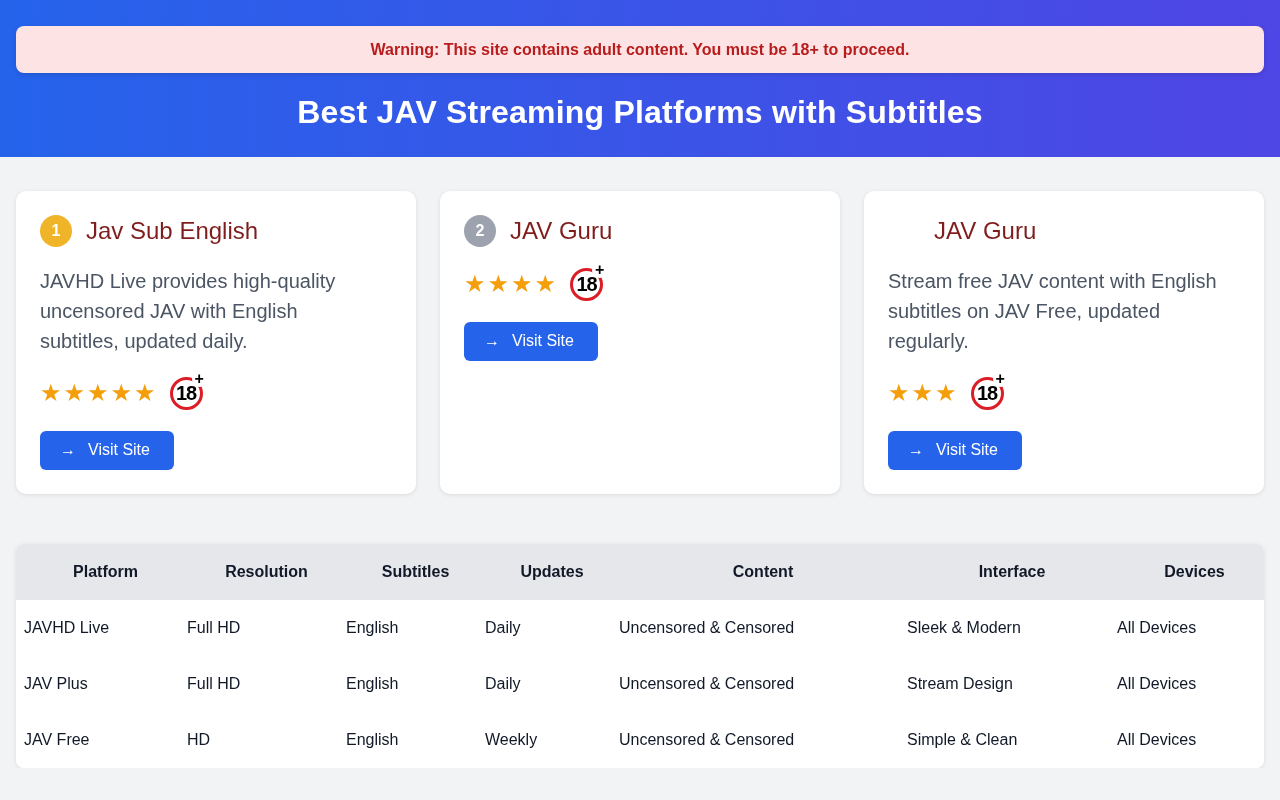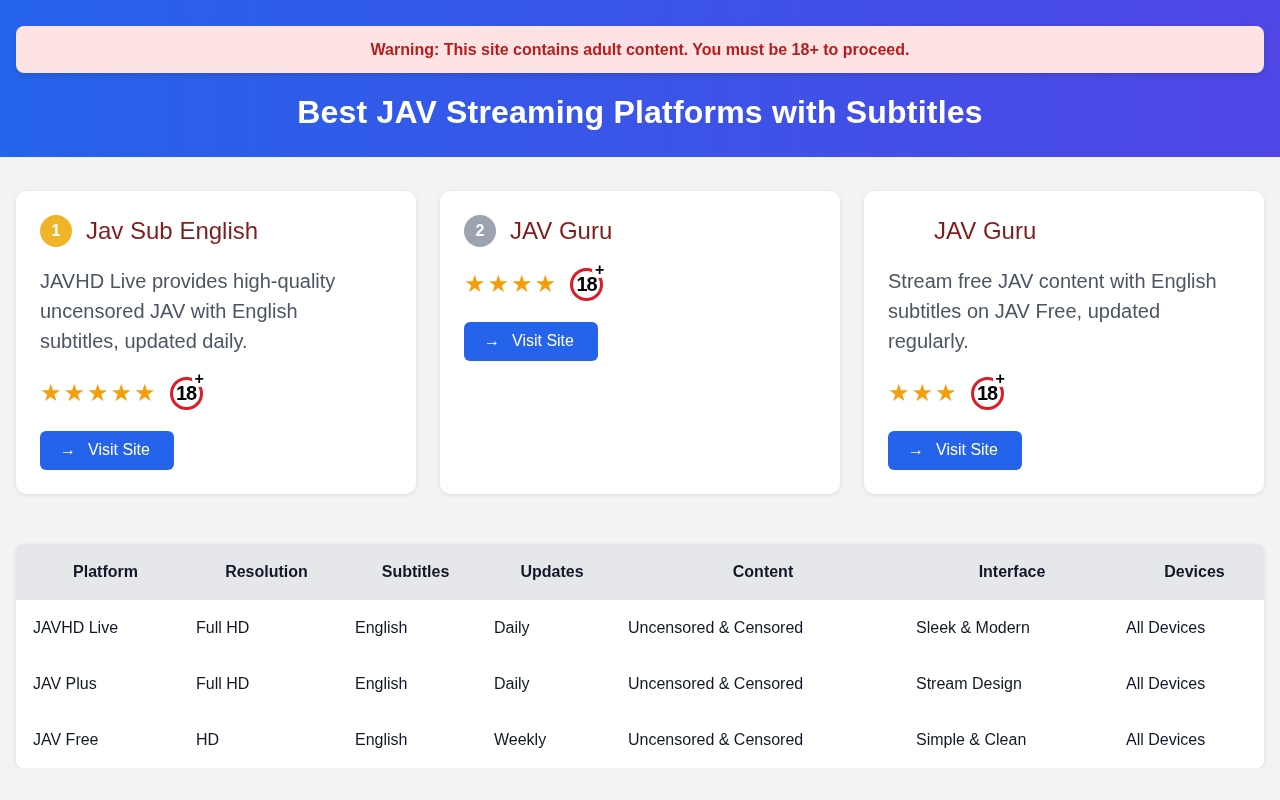--- a/index.html
+++ b/index.html
@@ -165,21 +165,21 @@
   th {
     height: 56px;
     text-align: center;
     padding-left: 16px;
     font-size: 16px;
     font-weight: 700;
     color: #111827;
   }
   td {
     height: 56px;
-    padding-left: 17px;
+    padding-left: 8px;
     font-size: 16px;
     color: #111827;
     background: #ffffff;
   }
 
   
   .footer-note {
     margin: 19px 4px 40px 4px;
     font-size: 16px;
     line-height: 1.55;

